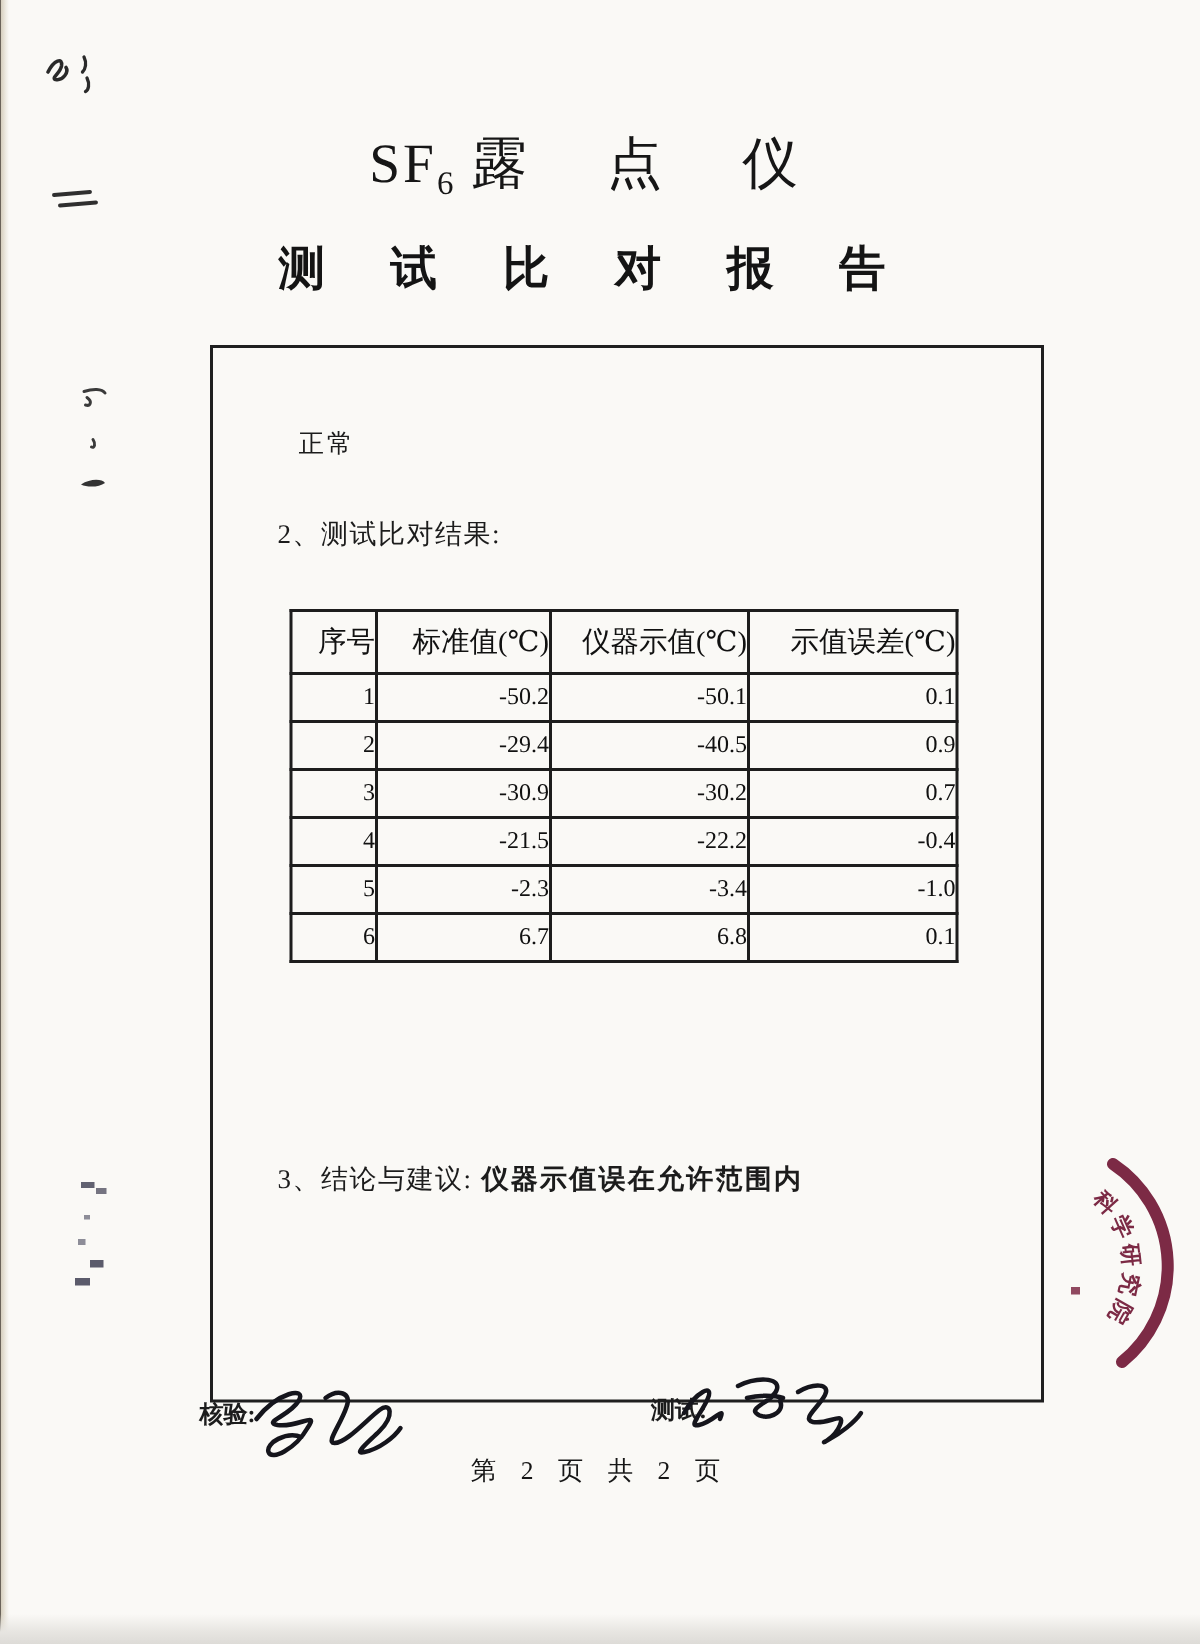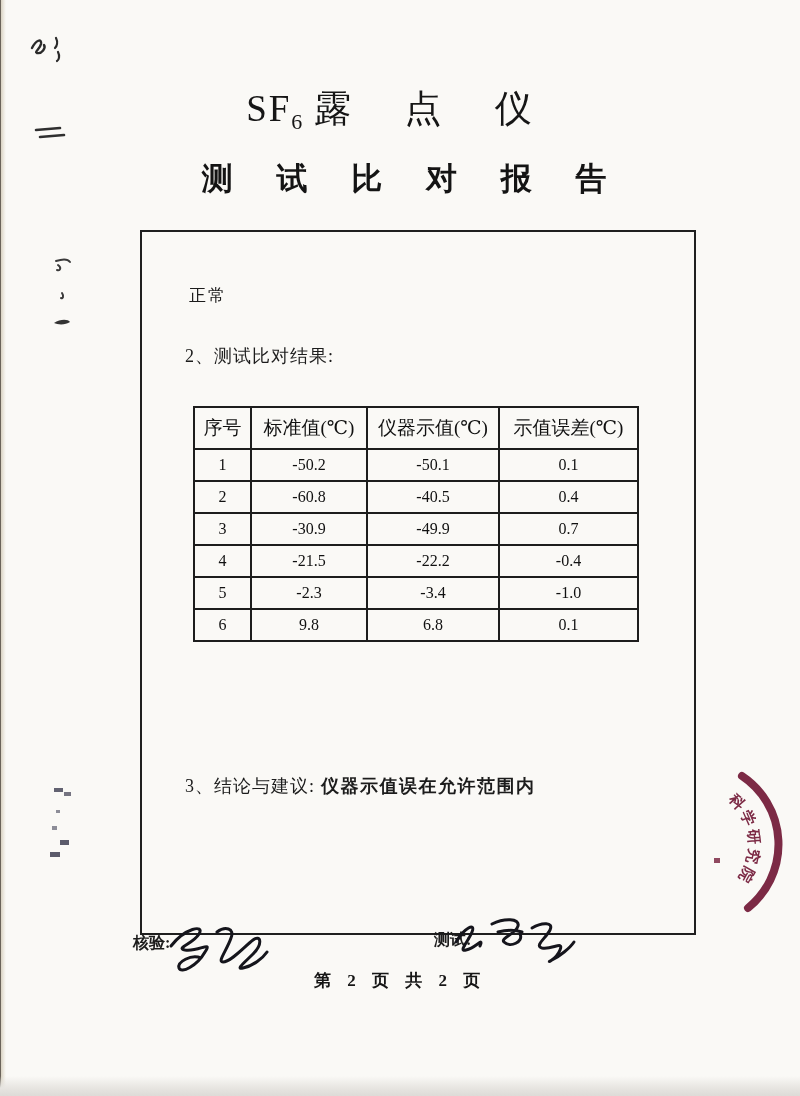--- a/index.html
+++ b/index.html
@@ -27,55 +27,55 @@
   
   .title1{
     position:absolute;left:0;top:84px;width:800px;
     text-align:center;font-size:37px;letter-spacing:2px;color:#161616;
   }
   .title1 .cjk{letter-spacing:22px;margin-left:10px;}
   .title1 sub{font-size:22px;}
   .title2{
     position:absolute;left:0;top:158px;width:776px;
     text-align:center;font-size:31px;font-weight:bold;letter-spacing:18px;
-    text-indent:18px;color:#141414;padding-left:16px;
+    text-indent:18px;color:#141414;
   }
   
   .main-box{
     position:absolute;left:140px;top:230px;width:552px;height:701px;
     border:2px solid #1f1f1f;background:transparent;
   }
   .sec1-label{position:absolute;left:43px;top:8px;font-size:18px;letter-spacing:1px;}
-  .sec1-value{position:absolute;left:47px;top:52px;font-size:17px;letter-spacing:2px;}
+  .sec1-value{position:absolute;left:57px;top:52px;font-size:17px;letter-spacing:2px;}
   .sec2-label{position:absolute;left:43px;top:112px;font-size:18px;letter-spacing:1px;}
   .sec3-line{position:absolute;left:43px;top:542px;font-size:18px;letter-spacing:1px;}
   .sec3-line .sec3-value{font-weight:bold;letter-spacing:1.5px;margin-left:6px;}
   
   .result-table{
     position:absolute;left:51px;top:174px;
     border-collapse:collapse;table-layout:fixed;
     font-size:16px;color:#111;
   }
   .result-table th,.result-table td{
-    border:2px solid #1d1d1d;text-align:center;padding:0;
+    border:2px solid #1d1d1d;text-align:right;padding:0;
     font-weight:normal;background:transparent;
   }
   .result-table th{height:40px;font-size:19px;}
   .result-table td{height:30px;font-size:16px;}
   .col-seq{width:57px;}
   .col-std{width:116px;}
   .col-ind{width:132px;}
   .col-err{width:139px;}
   
   .verify-label{position:absolute;left:133px;top:933px;font-size:16px;font-weight:bold;text-align:right;}
   .test-label{position:absolute;left:405px;top:930px;font-size:16px;font-weight:bold;margin-left:29px;}
   .sig{position:absolute;}
   .page-indicator{
     position:absolute;left:0;top:969px;width:800px;text-align:center;
-    font-size:17px;letter-spacing:6px;font-weight:bold;color:#161616;
+    font-size:17px;letter-spacing:6px;font-weight:normal;color:#161616;
   }
   .ink{position:absolute;}
   .stamp{position:absolute;left:698px;top:762px;width:102px;height:156px;}
 </style>
 </head>
 <body>
 
 <div class="page">
 
   <div class="edge-left"></div>
@@ -128,45 +128,45 @@
       </thead>
       <tbody>
         <tr>
           <td>1</td>
           <td>-50.2</td>
           <td>-50.1</td>
           <td>0.1</td>
         </tr>
         <tr>
           <td>2</td>
-          <td>-60.8</td>
+          <td>-29.4</td>
           <td>-40.5</td>
-          <td>0.4</td>
+          <td>0.9</td>
         </tr>
         <tr>
           <td>3</td>
           <td>-30.9</td>
-          <td>-49.9</td>
+          <td>-30.2</td>
           <td>0.7</td>
         </tr>
         <tr>
           <td>4</td>
           <td>-21.5</td>
           <td>-22.2</td>
           <td>-0.4</td>
         </tr>
         <tr>
           <td>5</td>
           <td>-2.3</td>
           <td>-3.4</td>
           <td>-1.0</td>
         </tr>
         <tr>
           <td>6</td>
-          <td>9.8</td>
+          <td>6.7</td>
           <td>6.8</td>
           <td>0.1</td>
         </tr>
       </tbody>
     </table>
 
     <div class="sec3-line">
       <span>3、结论与建议:</span><span class="sec3-value">仪器示值误在允许范围内</span>
     </div>
   </div>

